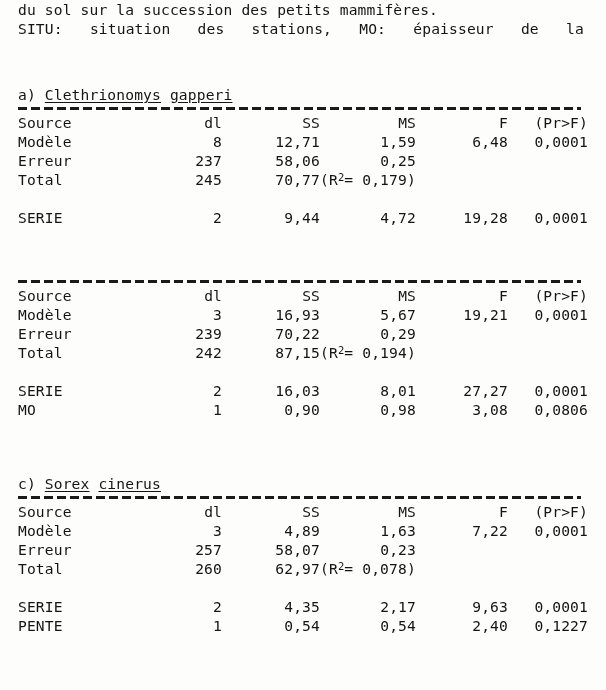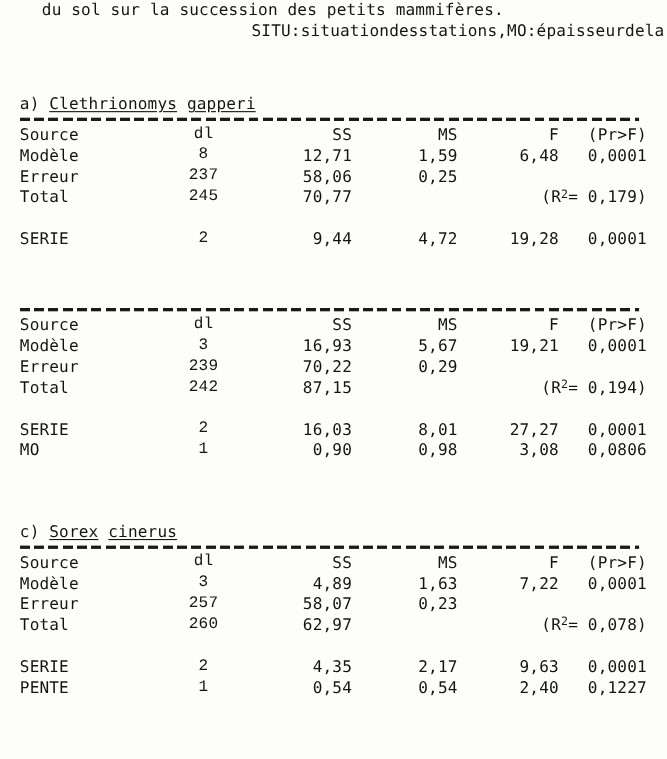--- a/index.html
+++ b/index.html
@@ -29,29 +29,28 @@
   
   .intro {
     position: absolute;
     left: 18px;
     top: 0px;
     width: 566px;
     font-size: 14.6px;
     line-height: 19px;
     letter-spacing: 0.15px;
     white-space: nowrap;
-    margin-left: 20px;
   }
   .intro .ln {
     display: block;
     height: 19px;
   }
   .intro .ln.justified {
     display: flex;
-    justify-content: flex-end;
+    justify-content: space-between;
     width: 566px;
     white-space: pre;
   }
 
   
   .section {
     position: absolute;
     left: 18px;
     width: 570px;
   }
@@ -93,28 +92,27 @@
     table-layout: fixed;
     width: 570px;
   }
   table.anova td {
     padding: 0;
     height: 19px;
     white-space: pre;
     vertical-align: top;
   }
   .c-source { width: 130px; text-align: left; }
-  .c-dl     { width: 74px;  text-align: center; font-family: Liberation Mono, monospace; }
+  .c-dl     { width: 74px;  text-align: right; }
   .c-ss     { width: 98px;  text-align: right; }
   .c-ms     { width: 96px;  text-align: right; }
   .c-f      { width: 92px;  text-align: right; }
   .c-pr     { width: 80px;  text-align: right; }
 
   .r2cell {
-    text-align: right;
     white-space: pre;
   }
   .r2cell sup {
     font-size: 0.72em;
     vertical-align: 0.42em;
     line-height: 0;
   }
   .spacer-row td { height: 19px; }
 </style>
 </head>

